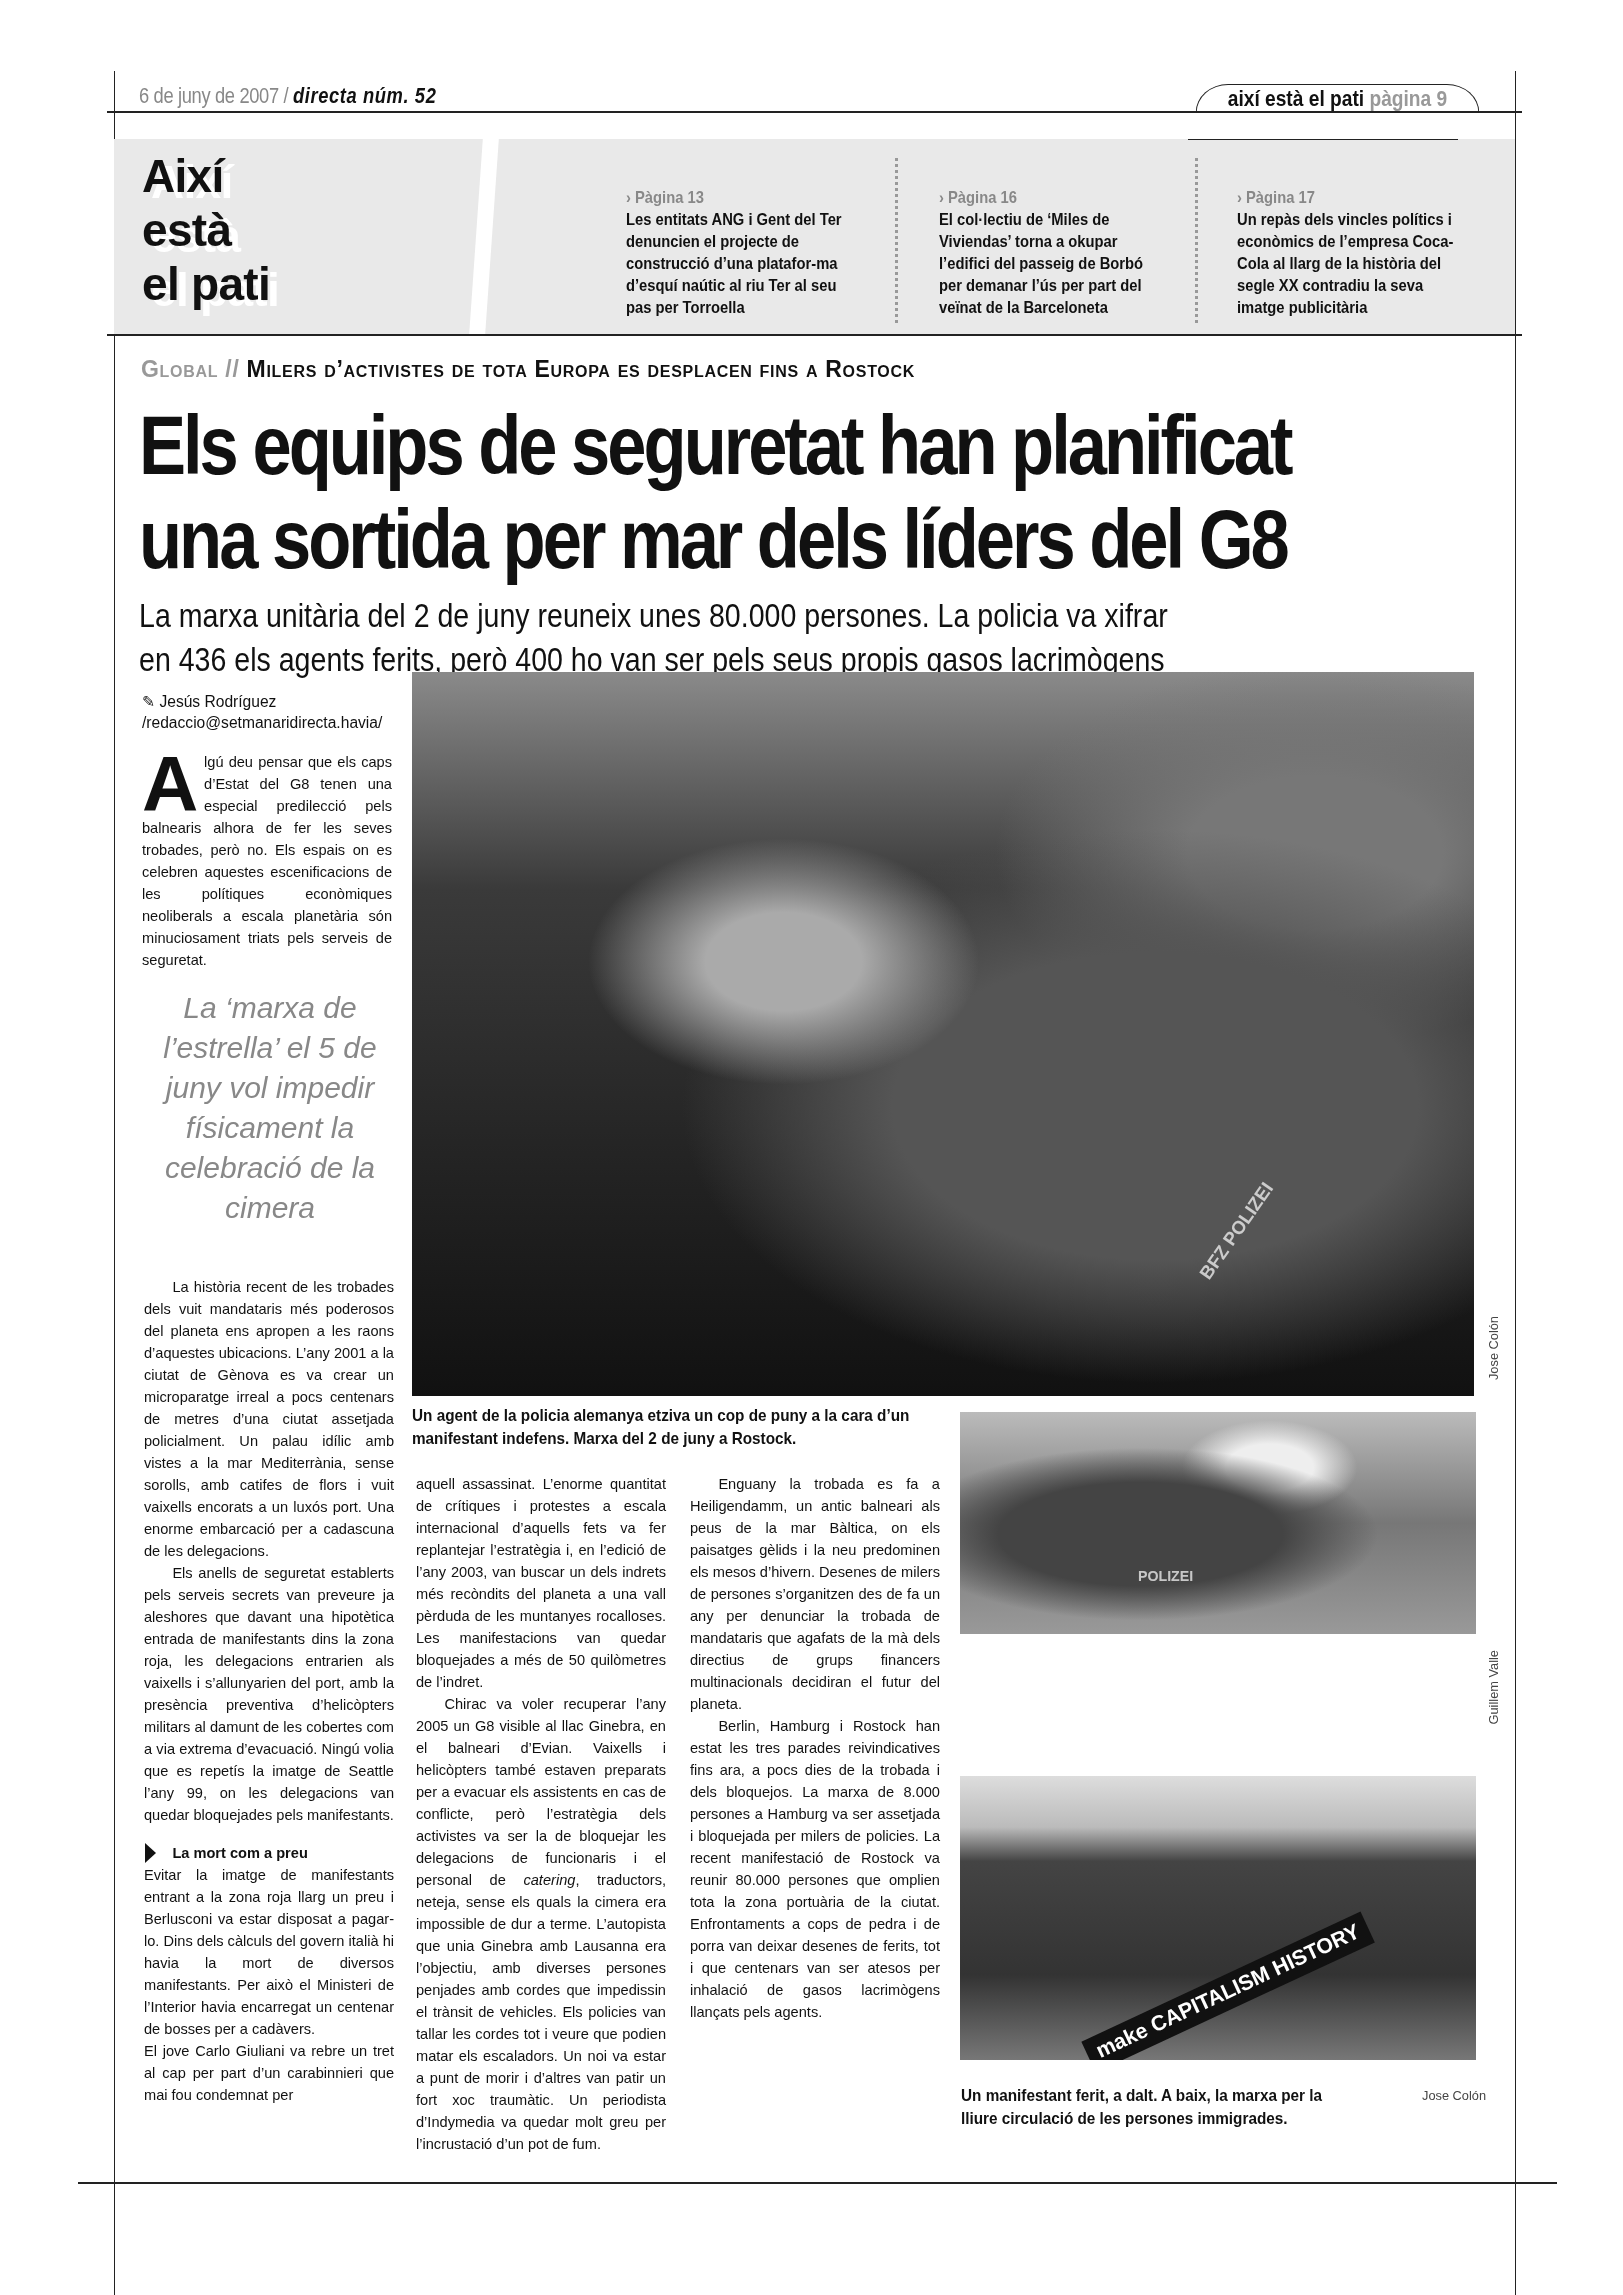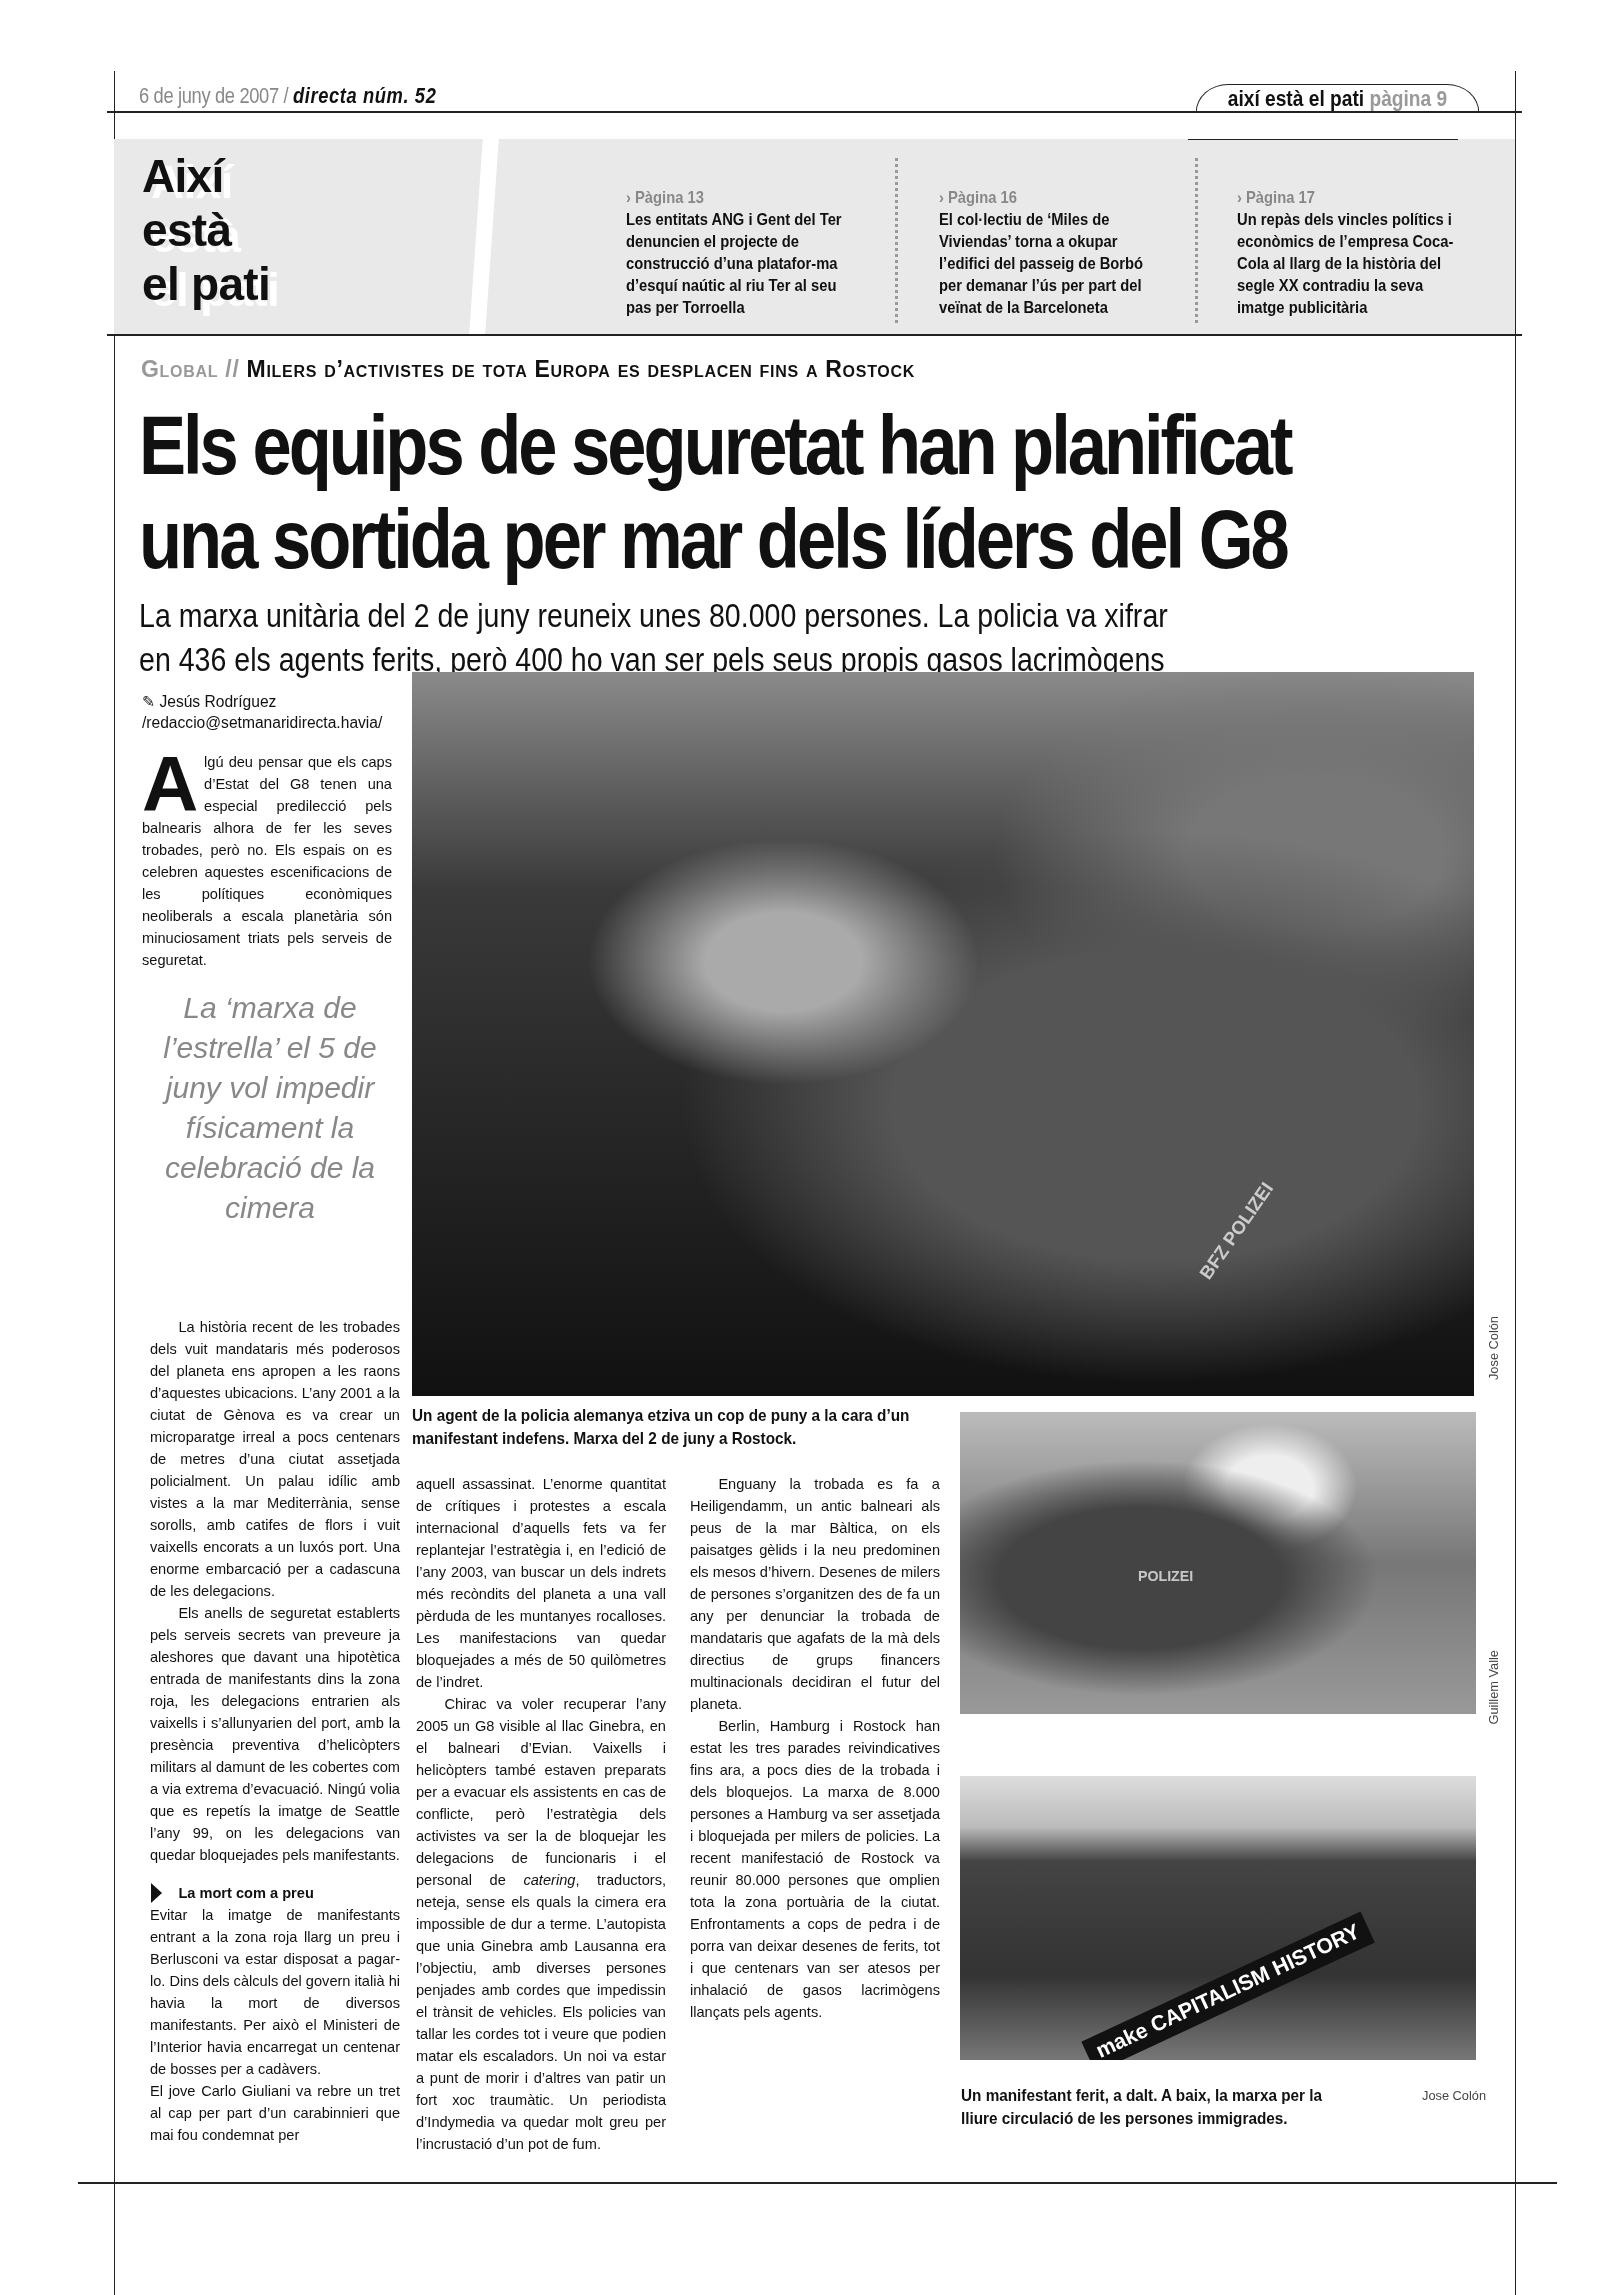--- a/index.html
+++ b/index.html
@@ -120,21 +120,21 @@
   <div><span>✎ </span><b>Jesús Rodríguez</b></div>
   <div>/redaccio@setmanaridirecta.havia/</div>
 </div>
 
 <div class="col" style="left:142px;top:751px;width:250px;">
   <p class="noindent"><span class="dropcap">A</span><span>lgú deu pensar que els caps d’Estat del G8 tenen una especial predilecció pels balnearis alhora de fer les seves trobades, però no. Els espais on es celebren aquestes escenificacions de les polítiques econòmiques neoliberals a escala planetària són minuciosament triats pels serveis de seguretat.</span></p>
 </div>
 
 <div class="abs pull">La ‘marxa de l’estrella’ el 5 de juny vol impedir físicament la celebració de la cimera</div>
 
-<div class="col" style="left:150px;top:1276px;width:250px;margin-top:40px;">
+<div class="col" style="left:144px;top:1276px;width:250px;">
   <p>La història recent de les trobades dels vuit mandataris més poderosos del planeta ens apropen a les raons d’aquestes ubicacions. L’any 2001 a la ciutat de Gènova es va crear un microparatge irreal a pocs centenars de metres d’una ciutat assetjada policialment. Un palau idílic amb vistes a la mar Mediterrània, sense sorolls, amb catifes de flors i vuit vaixells encorats a un luxós port. Una enorme embarcació per a cadascuna de les delegacions.</p>
   <p>Els anells de seguretat establerts pels serveis secrets van preveure ja aleshores que davant una hipotètica entrada de manifestants dins la zona roja, les delegacions entrarien als vaixells i s’allunyarien del port, amb la presència preventiva d’helicòpters militars al damunt de les cobertes com a via extrema d’evacuació. Ningú volia que es repetís la imatge de Seattle l’any 99, on les delegacions van quedar bloquejades pels manifestants.</p>
   <p class="subhd" style="margin-top:15.6px;"><span class="arrow"></span><span>La mort com a preu</span></p>
   <p class="noindent">Evitar la imatge de manifestants entrant a la zona roja llarg un preu i Berlusconi va estar disposat a pagar-lo. Dins dels càlculs del govern italià hi havia la mort de diversos manifestants. Per això el Ministeri de l’Interior havia encarregat un centenar de bosses per a cadàvers.</p>
   <p class="noindent">El jove Carlo Giuliani va rebre un tret al cap per part d’un carabinnieri que mai fou condemnat per</p>
 </div>
 
 <div class="photo photo1">
   <div class="photo-label" style="left:768px;top:548px;transform:rotate(-55deg);">BFZ POLIZEI</div>
 </div>
@@ -143,21 +143,21 @@
 
 <div class="col" style="left:416px;top:1473px;width:250px;">
   <p class="noindent">aquell assassinat. L’enorme quantitat de crítiques i protestes a escala internacional d’aquells fets va fer replantejar l’estratègia i, en l’edició de l’any 2003, van buscar un dels indrets més recòndits del planeta a una vall pèrduda de les muntanyes rocalloses. Les manifestacions van quedar bloquejades a més de 50 quilòmetres de l’indret.</p>
   <p><span>Chirac va voler recuperar l’any 2005 un G8 visible al llac Ginebra, en el balneari d’Evian. Vaixells i helicòpters també estaven preparats per a evacuar els assistents en cas de conflicte, però l’estratègia dels activistes va ser la de bloquejar les delegacions de funcionaris i el personal de </span><em>catering</em><span>, traductors, neteja, sense els quals la cimera era impossible de dur a terme. L’autopista que unia Ginebra amb Lausanna era l’objectiu, amb diverses persones penjades amb cordes que impedissin el trànsit de vehicles. Els policies van tallar les cordes tot i veure que podien matar els escaladors. Un noi va estar a punt de morir i d’altres van patir un fort xoc traumàtic. Un periodista d’Indymedia va quedar molt greu per l’incrustació d’un pot de fum.</span></p>
 </div>
 <div class="col" style="left:690px;top:1473px;width:250px;">
   <p>Enguany la trobada es fa a Heiligendamm, un antic balneari als peus de la mar Bàltica, on els paisatges gèlids i la neu predominen els mesos d’hivern. Desenes de milers de persones s’organitzen des de fa un any per denunciar la trobada de mandataris que agafats de la mà dels directius de grups financers multinacionals decidiran el futur del planeta.</p>
   <p>Berlin, Hamburg i Rostock han estat les tres parades reivindicatives fins ara, a pocs dies de la trobada i dels bloquejos. La marxa de 8.000 persones a Hamburg va ser assetjada i bloquejada per milers de policies. La recent manifestació de Rostock va reunir 80.000 persones que omplien tota la zona portuària de la ciutat. Enfrontaments a cops de pedra i de porra van deixar desenes de ferits, tot i que centenars van ser atesos per inhalació de gasos lacrimògens llançats pels agents.</p>
 </div>
 
-<div class="photo photo2" style="left:960px;top:1412px;width:516px;height:302px;">
+<div class="photo photo2" style="left:960px;top:1412px;width:516px;height:222px;">
   <div class="photo-label" style="left:178px;top:156px;font-size:14.2px;">POLIZEI</div>
 </div>
 <div class="credit" style="left:1486px;top:1650px;">Guillem Valle</div>
 
 <div class="photo photo3">
   <div class="photo-label" style="left:114px;top:199px;transform:rotate(-25deg);font-size:21.3px;background:#111;padding:4.3px 10px;opacity:1;">make CAPITALISM HISTORY</div>
 </div>
 <div class="caption" style="left:961px;top:2084px;width:441px;">Un manifestant ferit, a dalt. A baix, la marxa per la lliure circulació de les persones immigrades.</div>
 <div class="credit-h" style="left:1422px;top:2088px;">Jose Colón</div>
 

